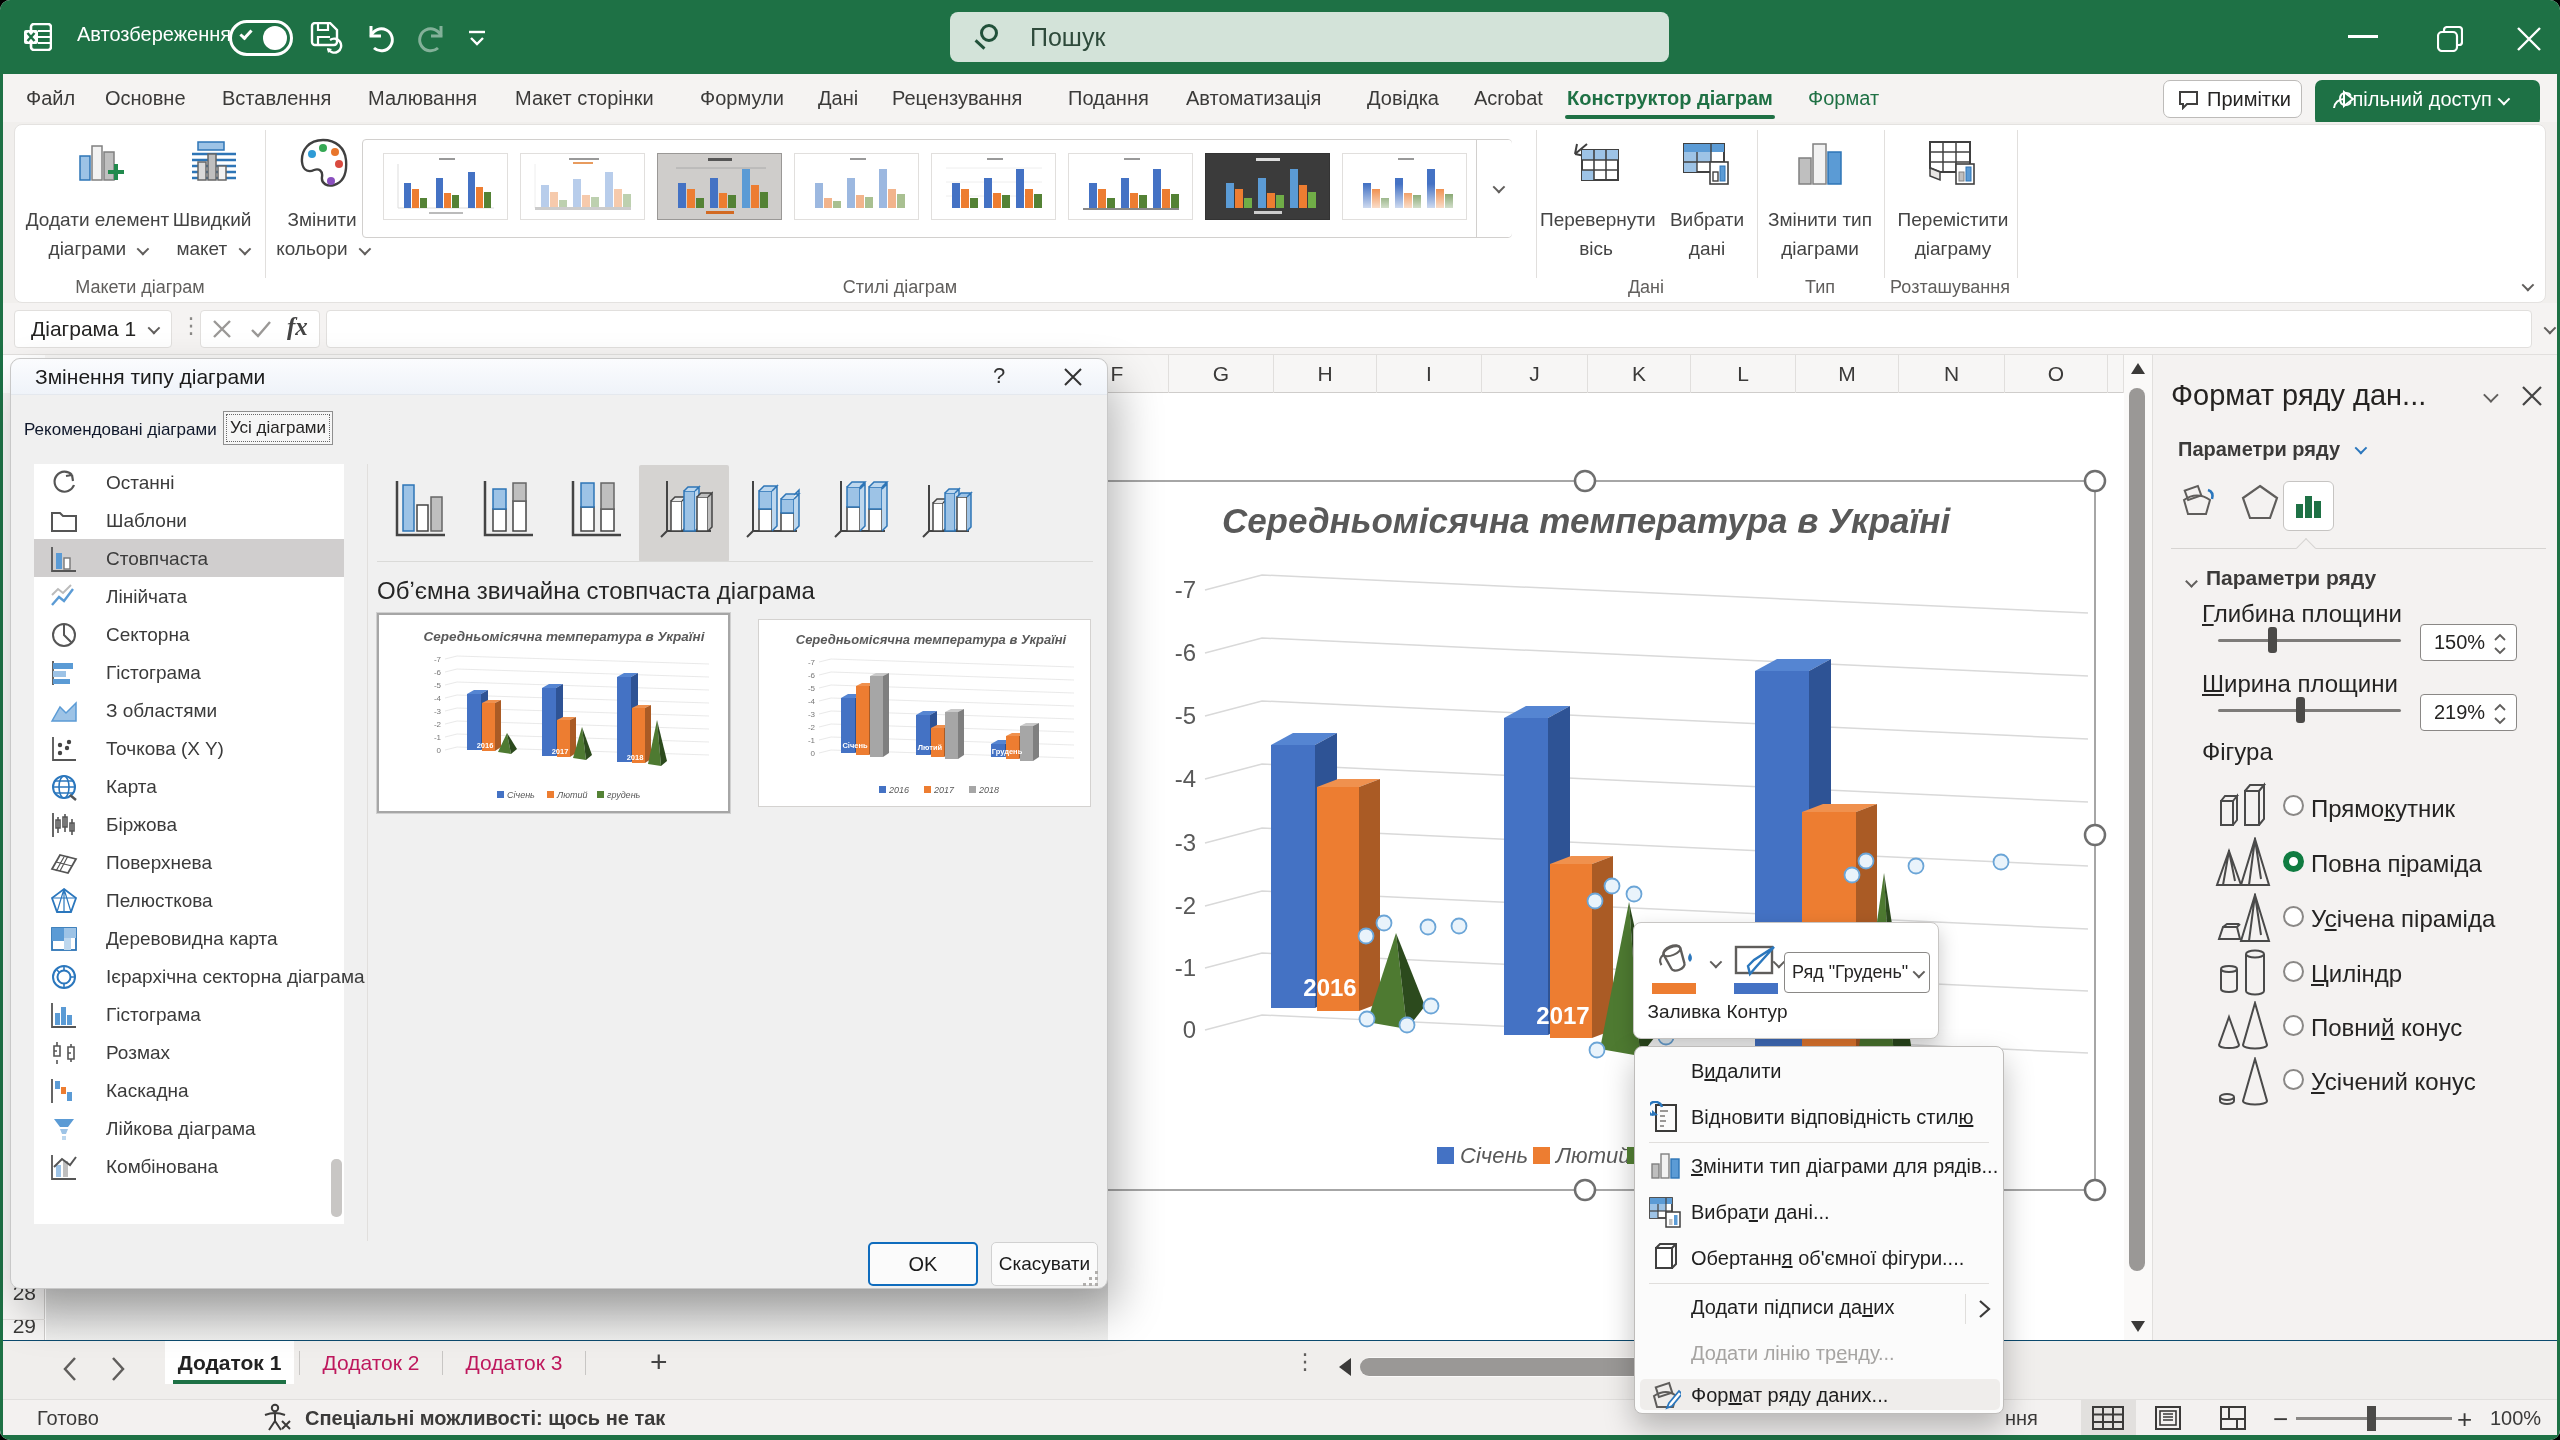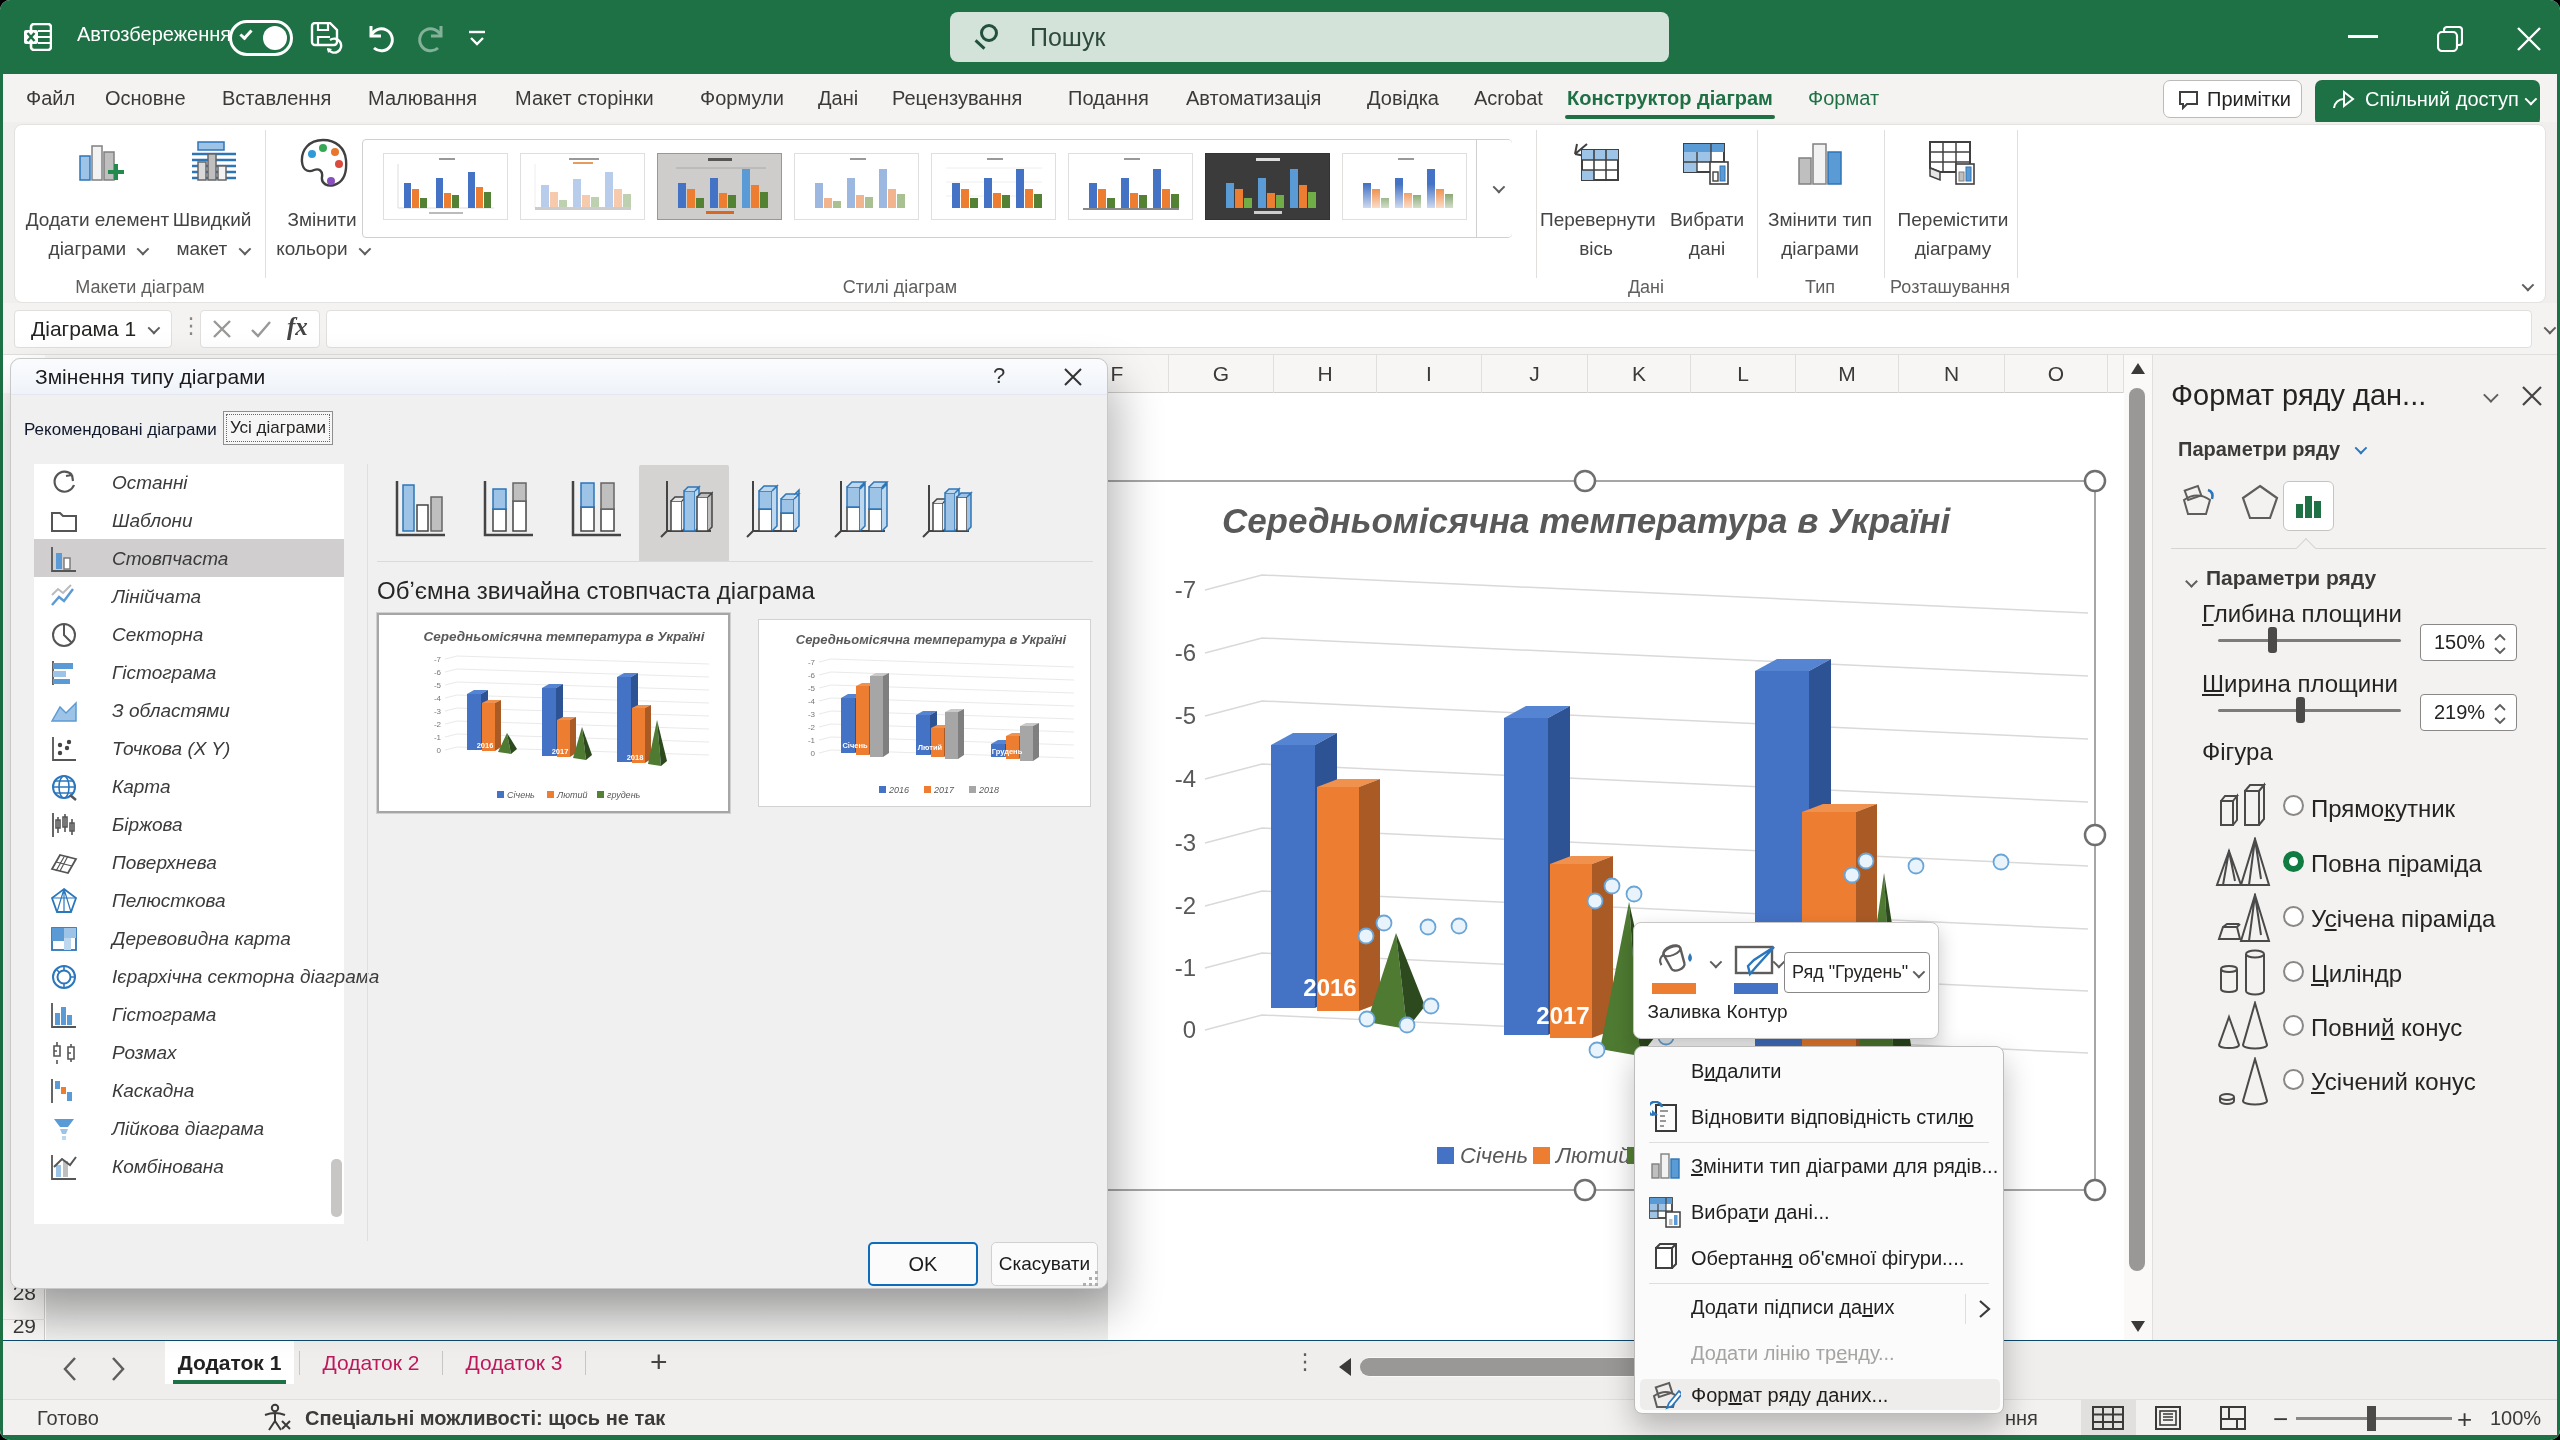--- a/index.html
+++ b/index.html
@@ -18,21 +18,21 @@
   #tgl .chk { position:absolute; left:8px; top:7px; width:12px; height:7px; border-left:3px solid #fff; border-bottom:3px solid #fff; transform:rotate(-48deg); }
   .winbtn { position:absolute; top:24px; color:#fff; font-size:26px; }
   
   #tabsrow { position:absolute; left:0; top:74px; width:2560px; height:48px; background:#F5F3F2; }
   .rtab { position:absolute; top:0; height:48px; line-height:48px; font-size:20px; color:#3b3a39; }
   .rtab.ctx { color:#1F7145; }
   .rtab.act { color:#1F7145; font-weight:bold; }
   .rtab.act:after { content:""; position:absolute; left:-2px; right:-2px; bottom:3px; height:4px; background:#1F7145; border-radius:2px; }
   #stab1 { box-shadow:inset 0 -0px 0 #fff; }
   #btn-prim { position:absolute; left:2163px; top:6px; width:139px; height:38px; background:#fff; border:1px solid #BDBBB9; border-radius:7px; font-size:20px; color:#252423; line-height:36px; padding-left:43px; }
-  #btn-share { position:absolute; left:2315px; top:6px; width:225px; height:46px; background:#1E7145; border-radius:7px; font-size:20px; color:#fff; line-height:38px; padding-left:50px; }
+  #btn-share { position:absolute; left:2315px; top:6px; width:225px; height:46px; background:#1E7145; border-radius:7px; font-size:20px; color:#fff; line-height:38px; padding-left:23px; }
   
   #ribbon { position:absolute; left:0; top:122px; width:2560px; height:181px; background:#F1EFED; }
   #ribbonpanel { position:absolute; left:14px; top:2px; width:2532px; height:179px; background:#fff; border:1px solid #E4E2E0; border-radius:8px; }
   .rlbl { position:absolute; font-size:19px; color:#444; text-align:center; line-height:1.55; }
   .rgrouplbl { position:absolute; top:155px; font-size:18px; color:#605E5C; text-align:center; width:200px; }
   .rsep { position:absolute; top:8px; height:148px; width:1px; background:#E1DFDD; }
   .chev { display:inline-block; vertical-align:middle; width:9px; height:9px; border-right:2px solid #605E5C; border-bottom:2px solid #605E5C; transform:rotate(45deg) translateY(-2px); margin-left:6px; }
   
   #gallery { position:absolute; left:362px; top:17px; width:1150px; height:99px; background:#fff; border:1px solid #D2D0CE; border-radius:4px; }
   .gthumb { position:absolute; top:13px; width:125px; height:67px; background:#fff; border:1px solid #E1DFDD; }
@@ -72,21 +72,21 @@
   
   #minitb { position:absolute; left:1633px; top:922px; width:306px; height:117px; background:#fff; border:1px solid #C8C6C4; border-radius:8px; box-shadow:0 8px 20px rgba(0,0,0,.22); }
   #ctxmenu { position:absolute; left:1634px; top:1046px; width:370px; height:368px; background:#FBFBFB; border:1px solid #BEBCBA; border-radius:8px; box-shadow:0 14px 30px rgba(0,0,0,.25); }
   .mi { position:absolute; left:56px; font-size:20px; color:#1f1f1f; white-space:nowrap; }
   .msep { position:absolute; left:14px; right:14px; height:1px; background:#E0DEDC; }
   
   #dlg { position:absolute; left:10px; top:358px; width:1098px; height:931px; background:#F0F0F0; border:1px solid #C8C8C8; border-radius:10px; box-shadow:10px 22px 45px rgba(0,0,0,.28); }
   #dlghead { position:absolute; left:0; top:0; width:100%; height:36px; background:linear-gradient(#FBFCFE,#EFF3F9); border-radius:10px 10px 0 0; border-bottom:1px solid #E4E8EE; }
   #dlist { position:absolute; left:23px; top:105px; width:310px; height:760px; background:#fff; }
   .ditem { position:absolute; left:0; width:310px; height:38px; font-size:19px; color:#3b3b3b; white-space:nowrap; }
-  .ditem .dtx { position:absolute; left:78px; top:8px;font-style:italic; }
+  .ditem .dtx { position:absolute; left:72px; top:8px; }
   .ditem svg { position:absolute; left:16px; top:5px; }
   #dsel { position:absolute; left:0; top:0; width:310px; height:38px; background:#D0CECE; }
   .tbtn { position:absolute; top:883px; height:44px; background:#FBFBFB; font-size:20px; color:#1b1b1b; text-align:center; border-radius:5px; }
 </style>
 </head>
 <body>
 <div id="win">
 
   <div id="titlebar">
     <svg class="abs" style="left:24px;top:23px" width="28" height="28" viewBox="0 0 28 28">

